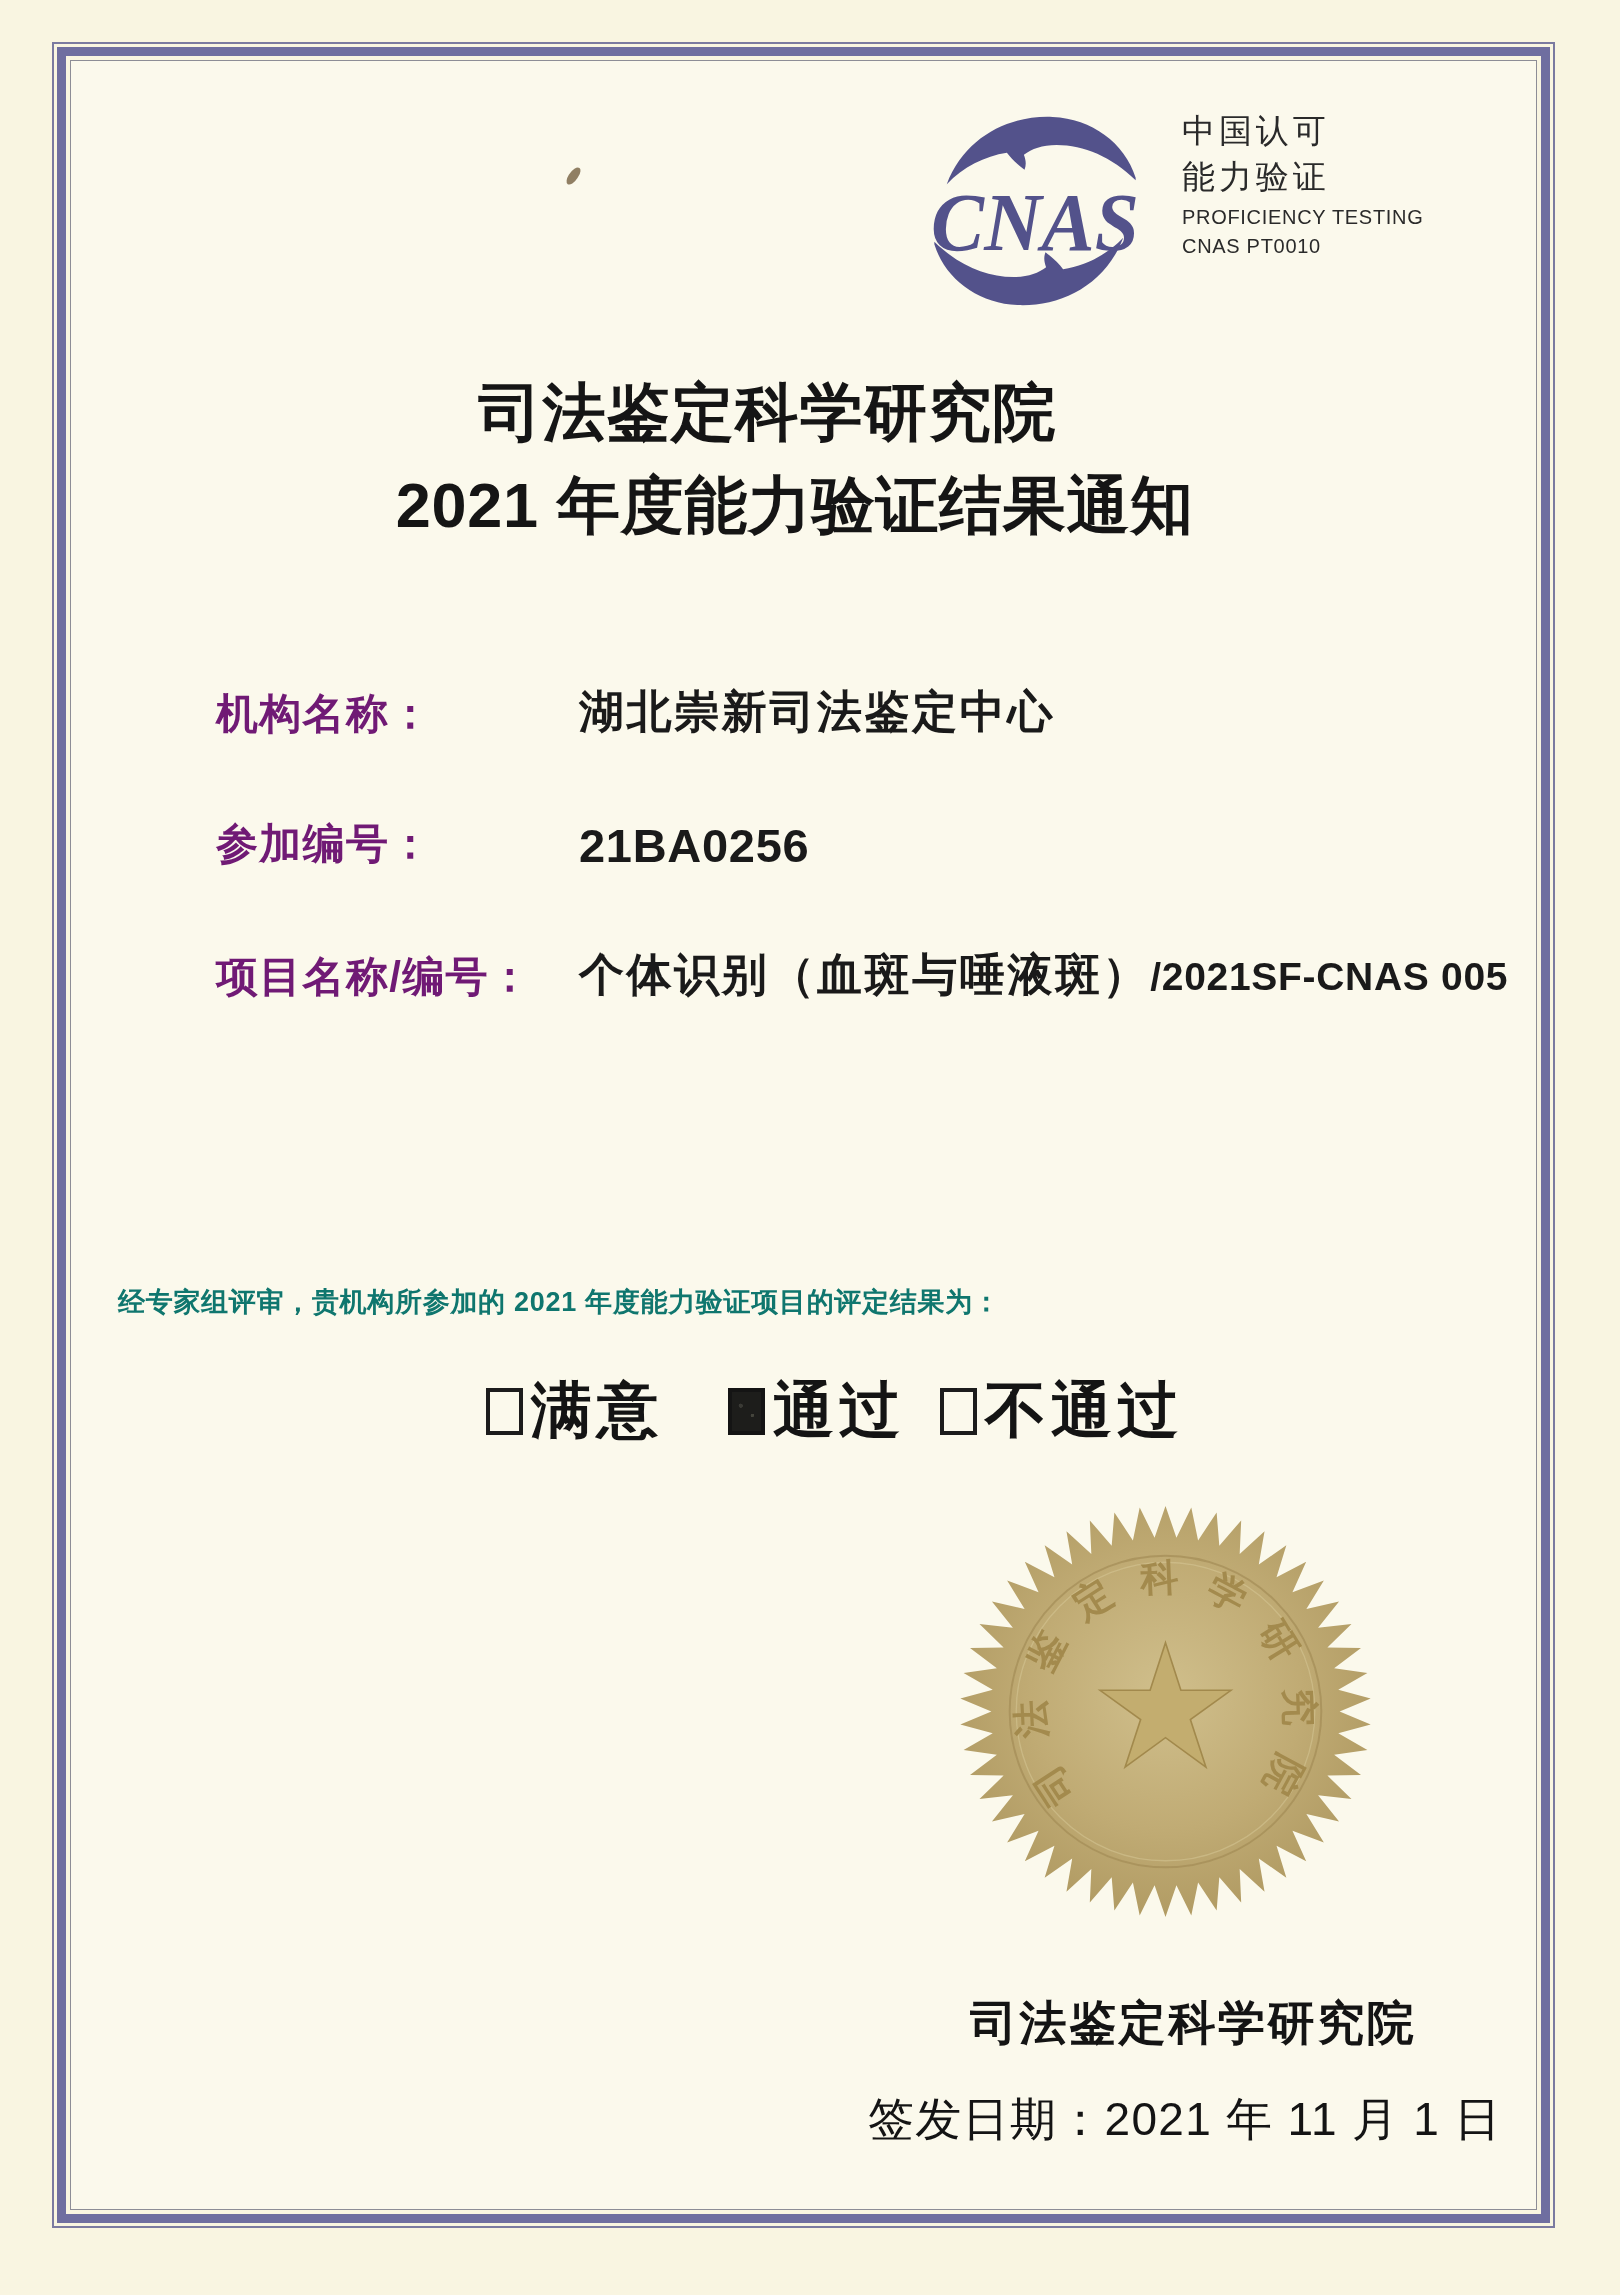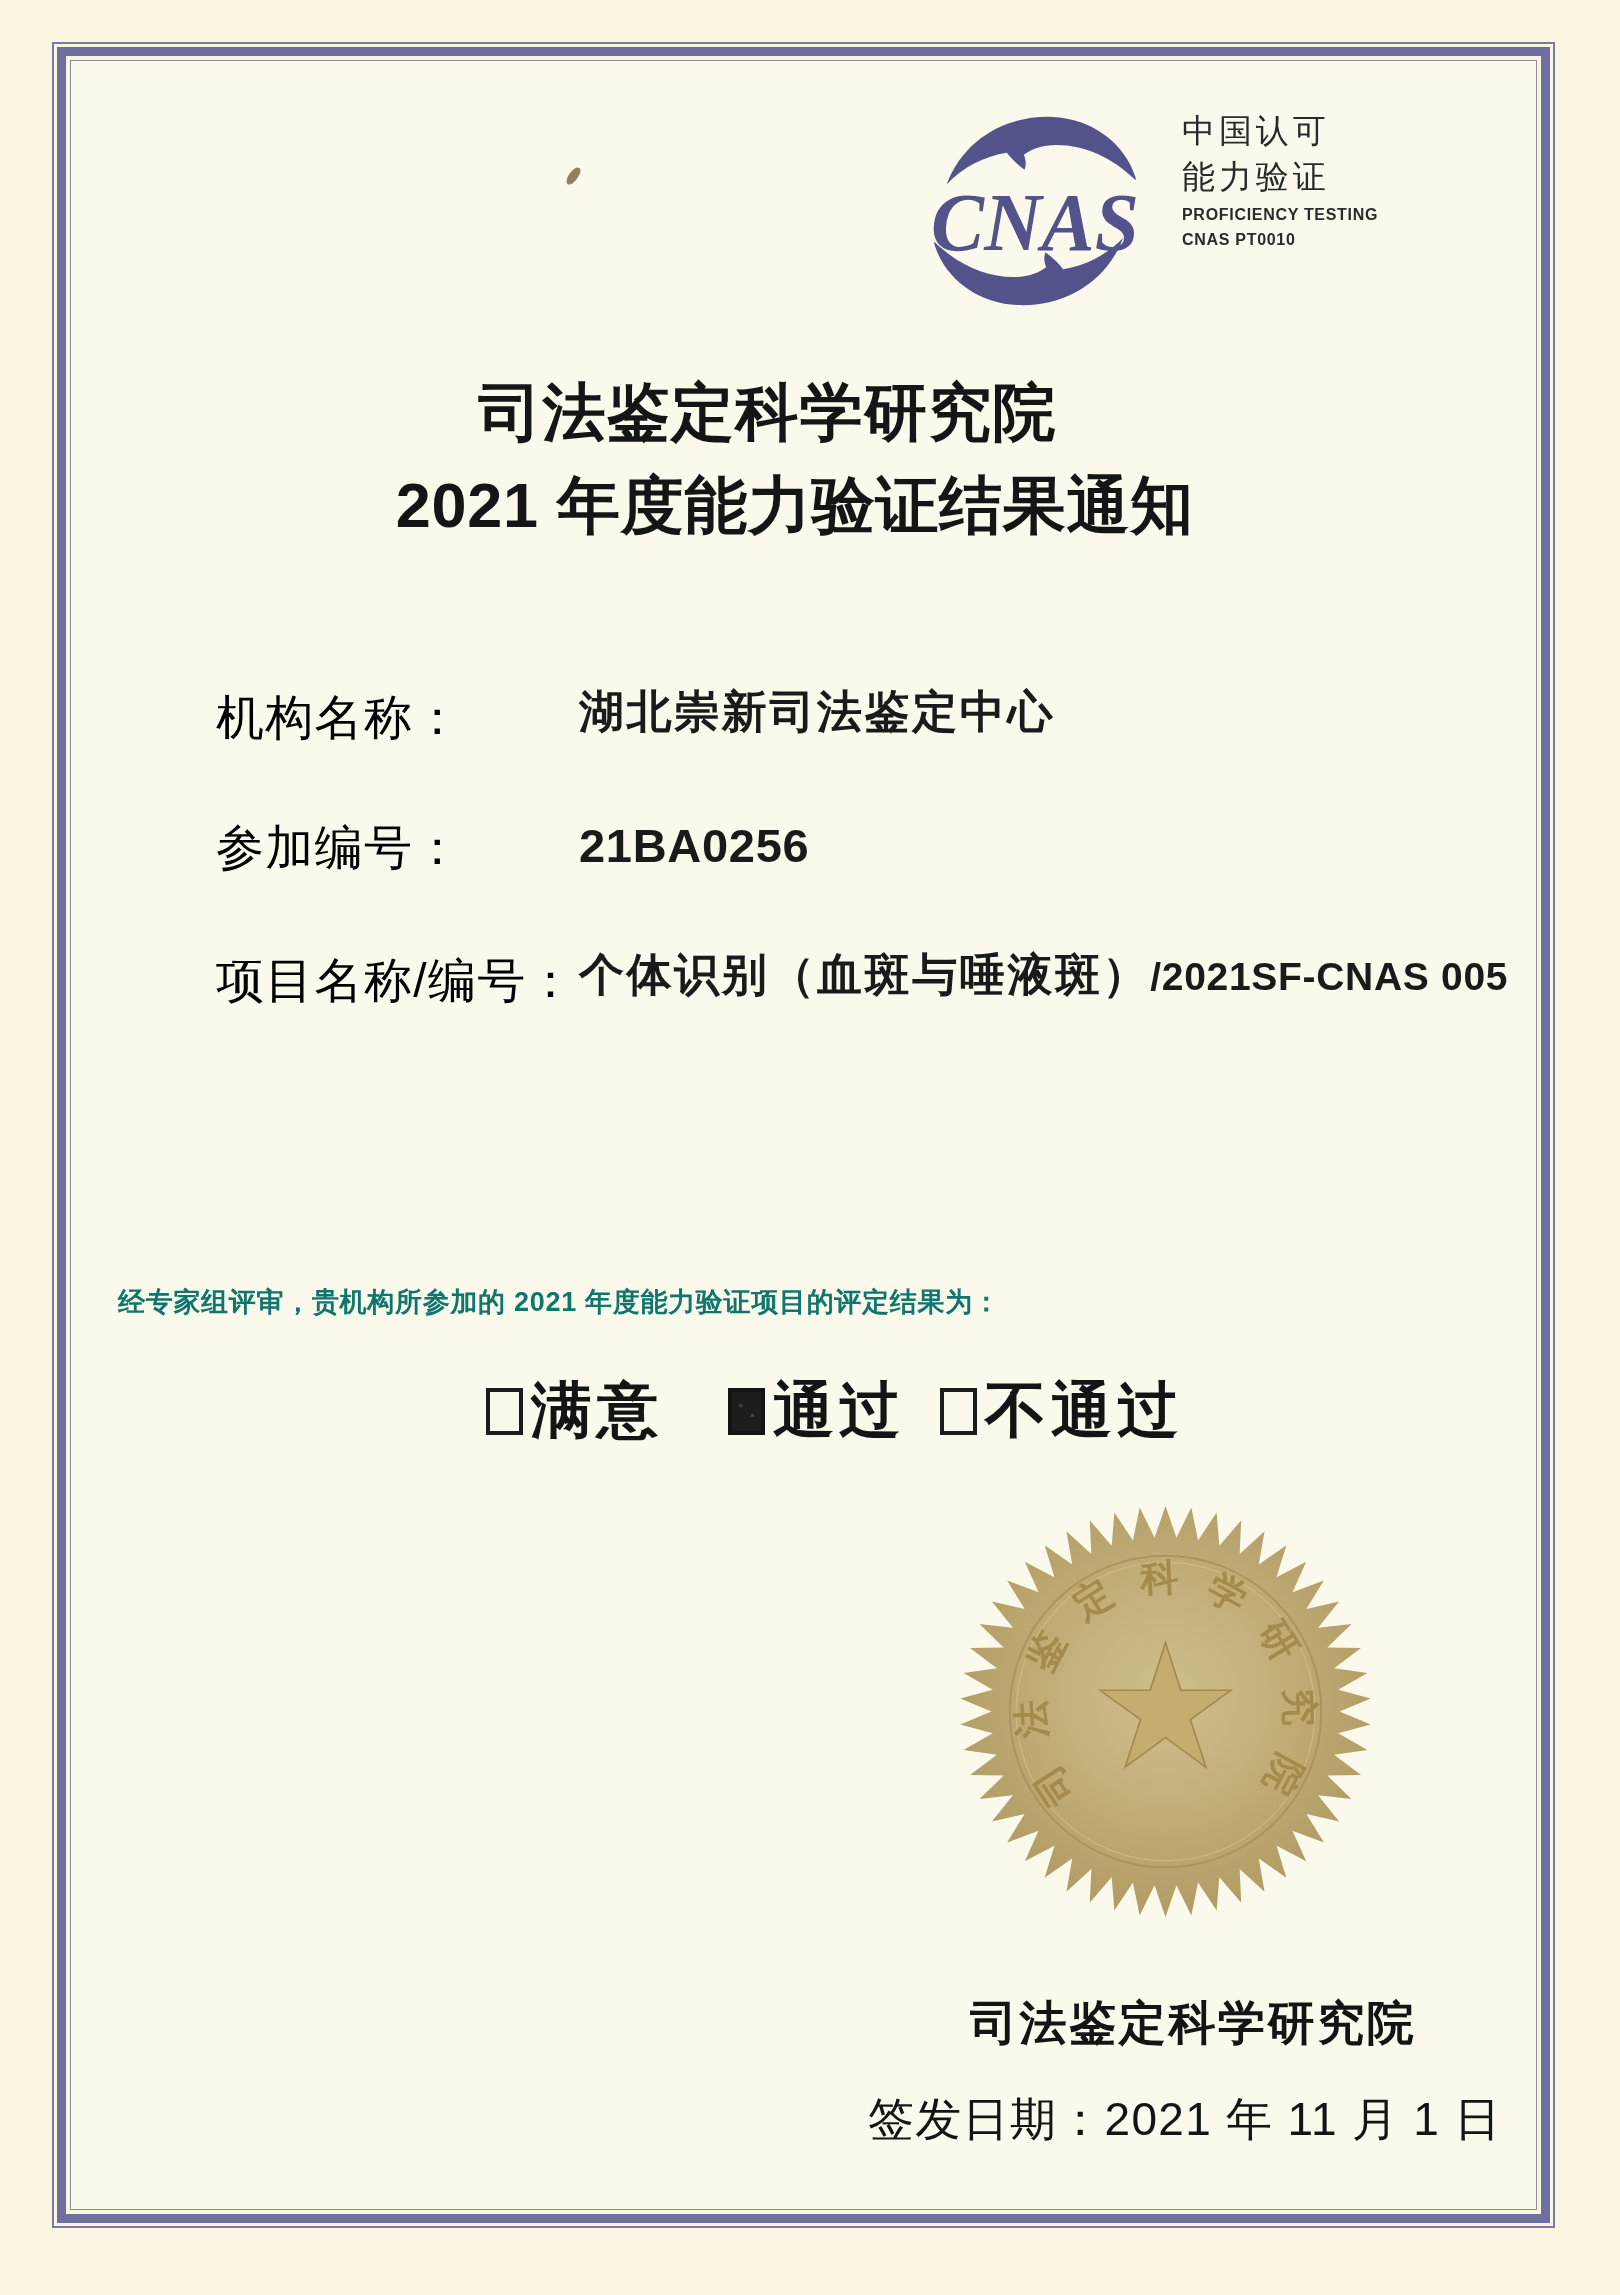--- a/index.html
+++ b/index.html
@@ -34,36 +34,36 @@
     font-weight:bold;font-style:italic;
     fill:#53528b;
   }
   .logo-text{position:absolute;left:1182px;top:115px;line-height:1;}
   .logo-text .cn{
     font-size:33px;letter-spacing:3.9px;color:#2a2a2a;
     margin-bottom:13px;font-weight:500;
     font-family:"Liberation Serif",serif;
   }
   .logo-text .en{
-    font-size:16px;font-weight:bold;color:#2a2a2a;
+    font-size:20px;font-weight:normal;color:#2a2a2a;
     margin-top:9.2px;letter-spacing:0.7px;
   }
 
   
   .title1,.title2{
     position:absolute;left:0;width:1621px;text-align:center;
     font-weight:bold;color:#151515;white-space:nowrap;
   }
   .title1{top:370px;font-size:63px;letter-spacing:1.3px;transform:translateX(-43px);}
   .title2{top:463px;font-size:63px;letter-spacing:0.7px;transform:translateX(-15.7px);}
 
   
   .field-label{
-    position:absolute;left:216px;font-size:48px;font-weight:normal;
-    color:#000000;white-space:nowrap;letter-spacing:1.3px;
+    position:absolute;left:216px;font-size:42px;font-weight:bold;
+    color:#701a75;white-space:nowrap;letter-spacing:1.3px;
   }
   .field-value{
     position:absolute;left:579px;white-space:nowrap;color:#1a1a1a;
   }
   .kai{font-family:"DejaVu Serif",serif;font-weight:600;font-size:45px;letter-spacing:2.6px;}
   .code{font-family:"Liberation Sans",sans-serif;font-weight:bold;font-size:47px;letter-spacing:0.7px;}
   .row1-label{top:686px;} .row1-value{top:682px;}
   .row2-label{top:816px;} .row2-value{top:818px;}
   .row3-label{top:949px;text-align:right;} .row3-value{top:945px;}
   .row3-value .code{font-size:39px;}

